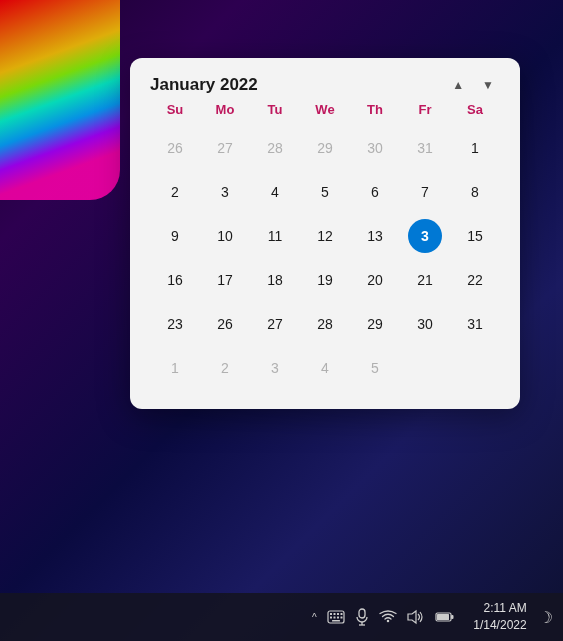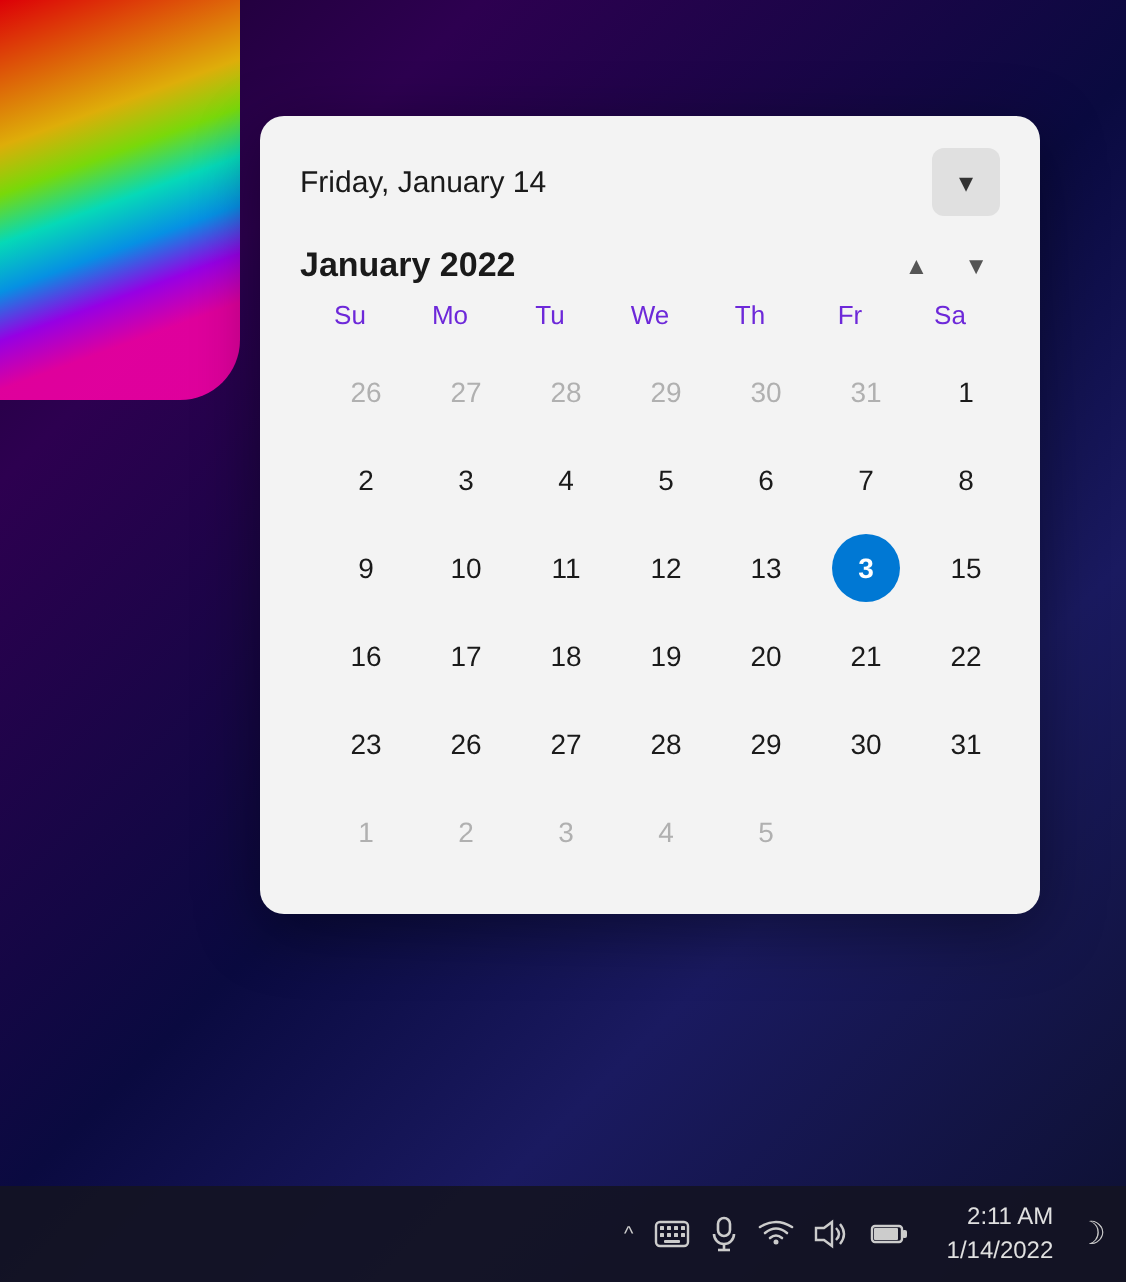--- a/index.html
+++ b/index.html
@@ -112,35 +112,35 @@
 
     .day-headers {
       display: grid;
       grid-template-columns: repeat(7, 1fr);
       margin-bottom: 6px;
     }
 
     .day-header {
       text-align: center;
       font-size: 13px;
-      font-weight: 400;
-      color: #6d28d9;
+      font-weight: 700;
+      color: #be185d;
       padding: 4px 0;
     }
 
     .calendar-days {
       display: grid;
       grid-template-columns: repeat(7, 1fr);
       gap: 2px 0;
     }
 
     .day-cell {
       display: flex;
       align-items: center;
-      justify-content: flex-end;
+      justify-content: center;
       height: 42px;
       font-size: 14px;
       cursor: pointer;
       border-radius: 50%;
       color: #1a1a1a;
       position: relative;
     }
 
     .day-cell .day-number {
       width: 34px;
@@ -208,26 +208,20 @@
     }
   </style>
 </head>
 <body>
 
 <div class="desktop-bg"></div>
 <div class="rainbow-stripe"></div>
 
 <div class="calendar-popup">
 
-  <div class="date-header">
-    <span class="date-header-text">Friday, January 14</span>
-    <button class="dropdown-btn">
-      <span>▾</span>
-    </button>
-  </div>
 
   <div class="month-nav">
     <span class="month-title">January 2022</span>
     <div class="nav-buttons">
       <button class="nav-btn">
         <span>▲</span>
       </button>
       <button class="nav-btn">
         <span>▼</span>
       </button>

